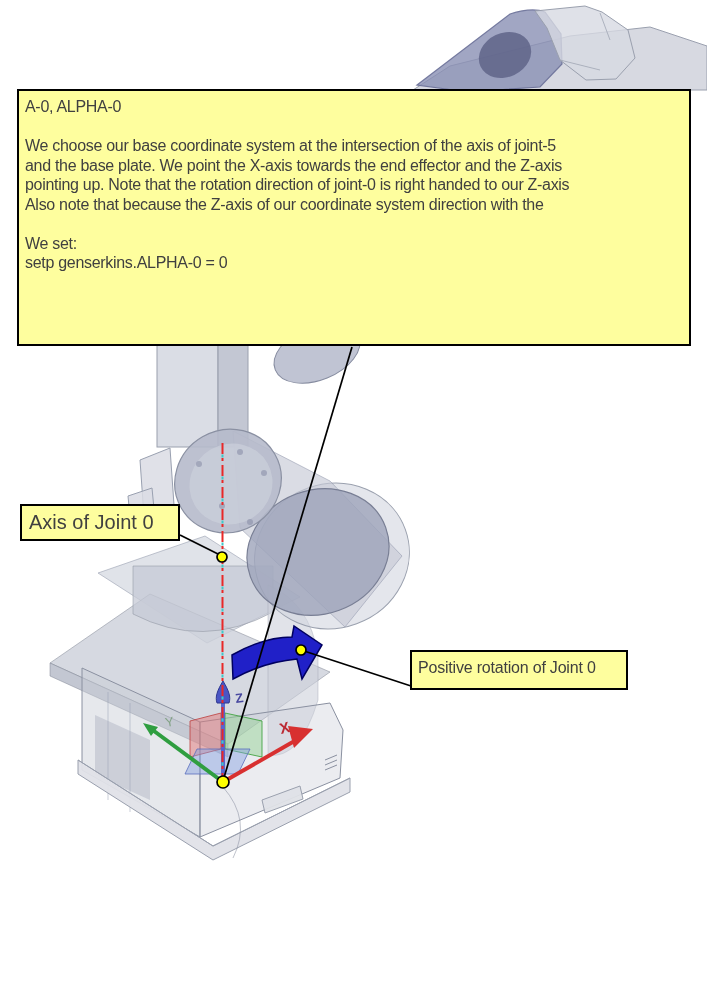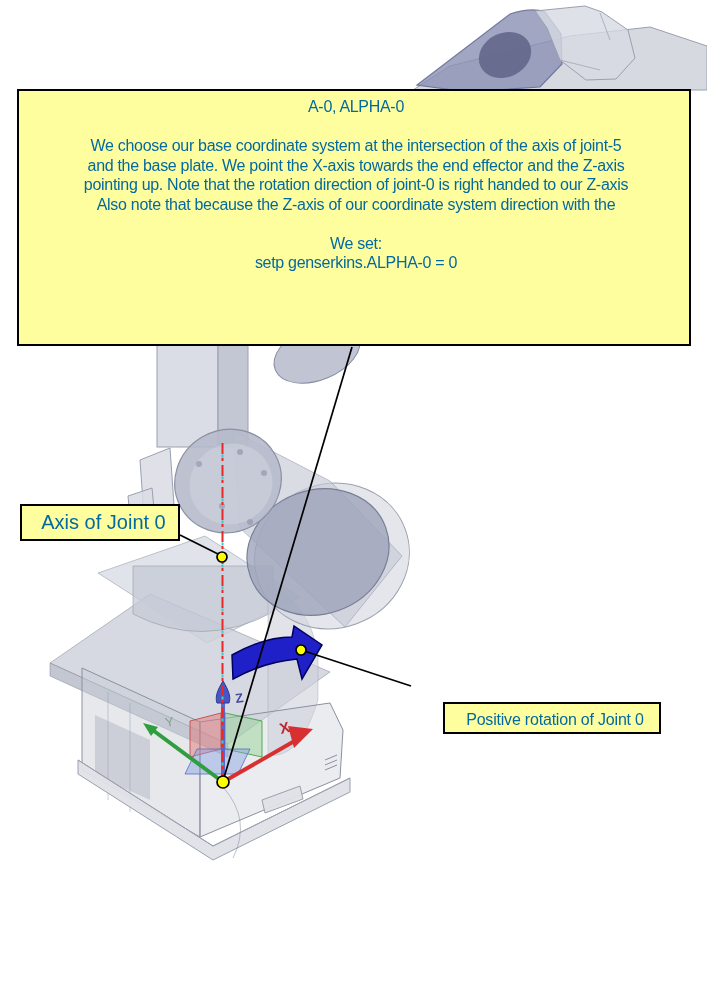--- a/index.html
+++ b/index.html
@@ -1,26 +1,26 @@
 <!DOCTYPE html>
 <html><head>
 <meta charset="utf-8">
 <style>
   html,body{margin:0;padding:0;background:#fff;}
   #stage{position:relative;width:707px;height:1000px;background:#ffffff;overflow:hidden;
          font-family:"Liberation Sans", sans-serif;}
   #model-svg{position:absolute;left:0;top:0;width:707px;height:1000px;}
-  .callout-box{position:absolute;border:2px solid #000;color:#0369a1;box-sizing:border-box;text-align:center;}
+  .callout-box{position:absolute;border:2px solid #000;color:#404040;box-sizing:border-box;}
   #note-box{left:17px;top:89px;width:674px;height:257px;padding:6px 2px 0 6px;
             font-size:16px;line-height:19.5px;letter-spacing:-0.3px;}
   .nline{white-space:pre;min-height:19.5px;}
   #axis-label{left:20px;top:504px;width:160px;height:37px;font-size:20px;line-height:32px;
               padding-left:7px;white-space:nowrap;}
-  #rotation-label{left:410px;top:702px;width:218px;height:32px;font-size:16px;line-height:31px;
-              padding-left:6px;letter-spacing:-0.2px;white-space:nowrap;margin-left:33px;}
+  #rotation-label{left:410px;top:650px;width:218px;height:40px;font-size:16px;line-height:31px;
+              padding-left:6px;letter-spacing:-0.2px;white-space:nowrap;}
   text{font-family:"Liberation Sans", sans-serif;}
 </style>
 </head>
 <body>
 
 <div id="stage">
 
   <svg id="model-svg" viewBox="0 0 707 1000">
 
     <g>

